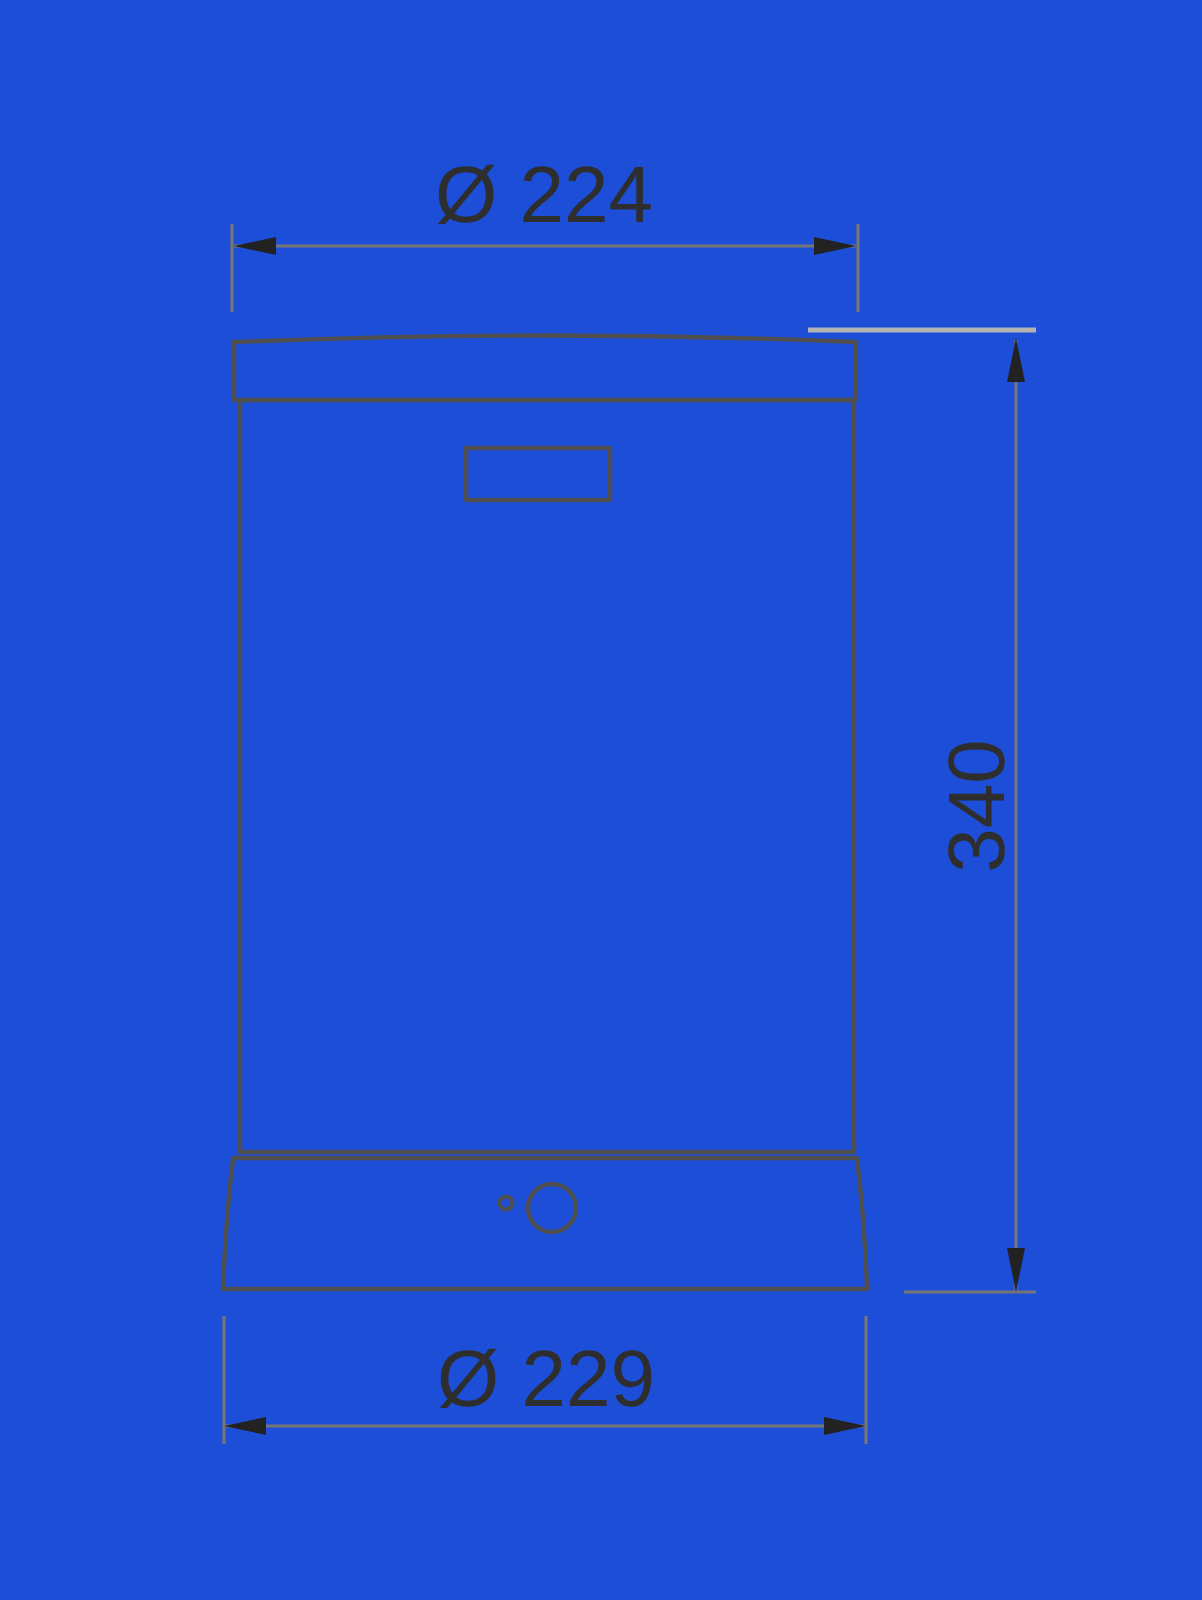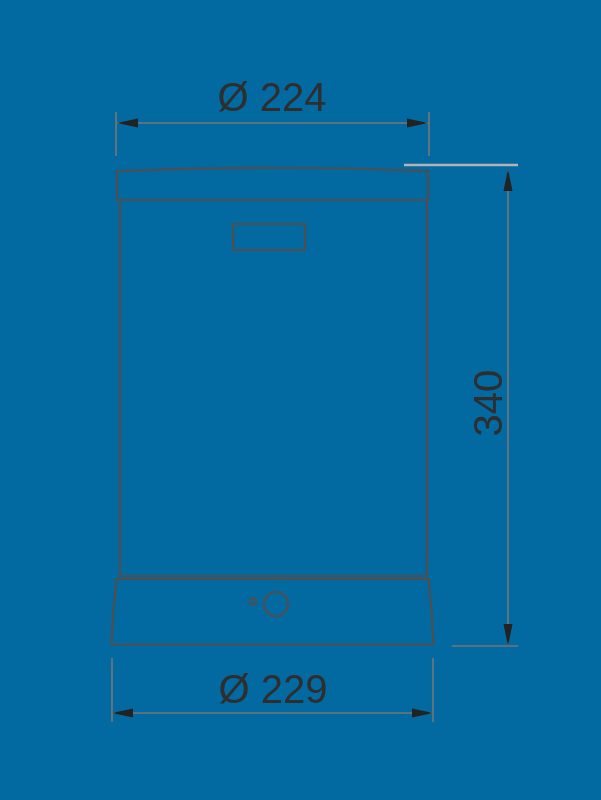--- a/index.html
+++ b/index.html
@@ -4,21 +4,21 @@
 <style>
   html, body {
     margin: 0;
     padding: 0;
     background: #ffffff;
   }
   .page {
     position: relative;
     width: 601px;
     height: 800px;
-    background: #0369a1;
+    background: #1d4ed8;
     overflow: hidden;
   }
   svg.drawing {
     display: block;
     width: 601px;
     height: 800px;
   }
   svg.drawing text {
     font-family: "Liberation Sans", sans-serif;
     font-size: 40px;

